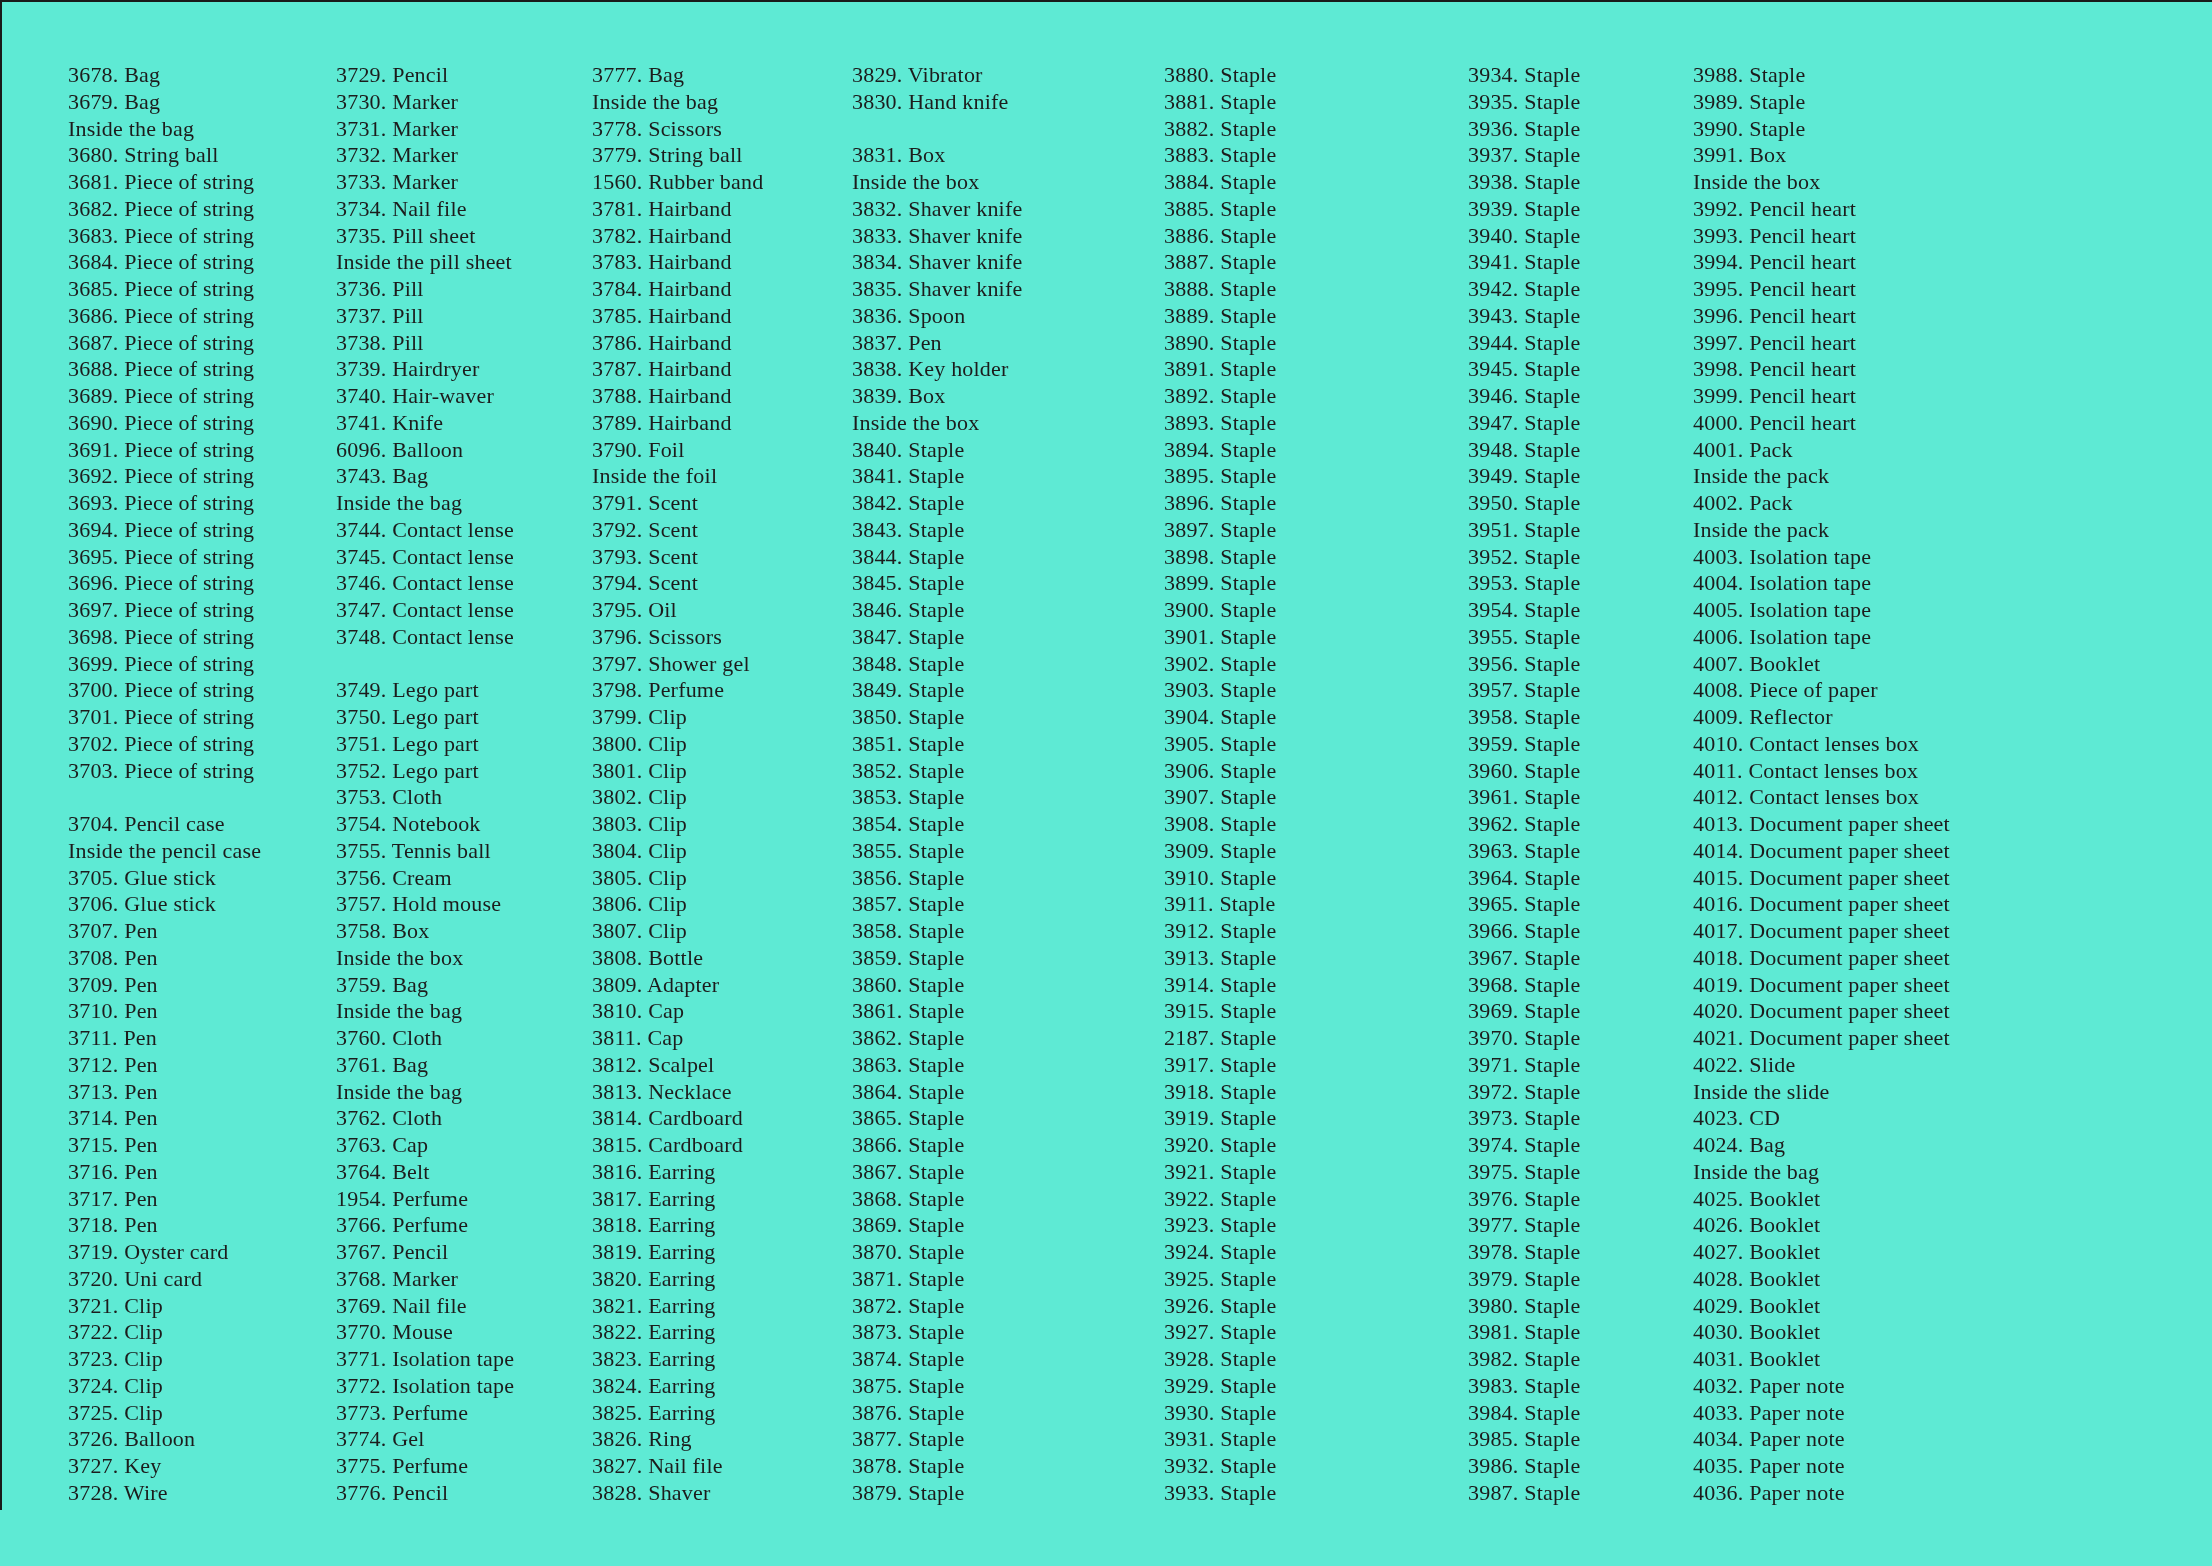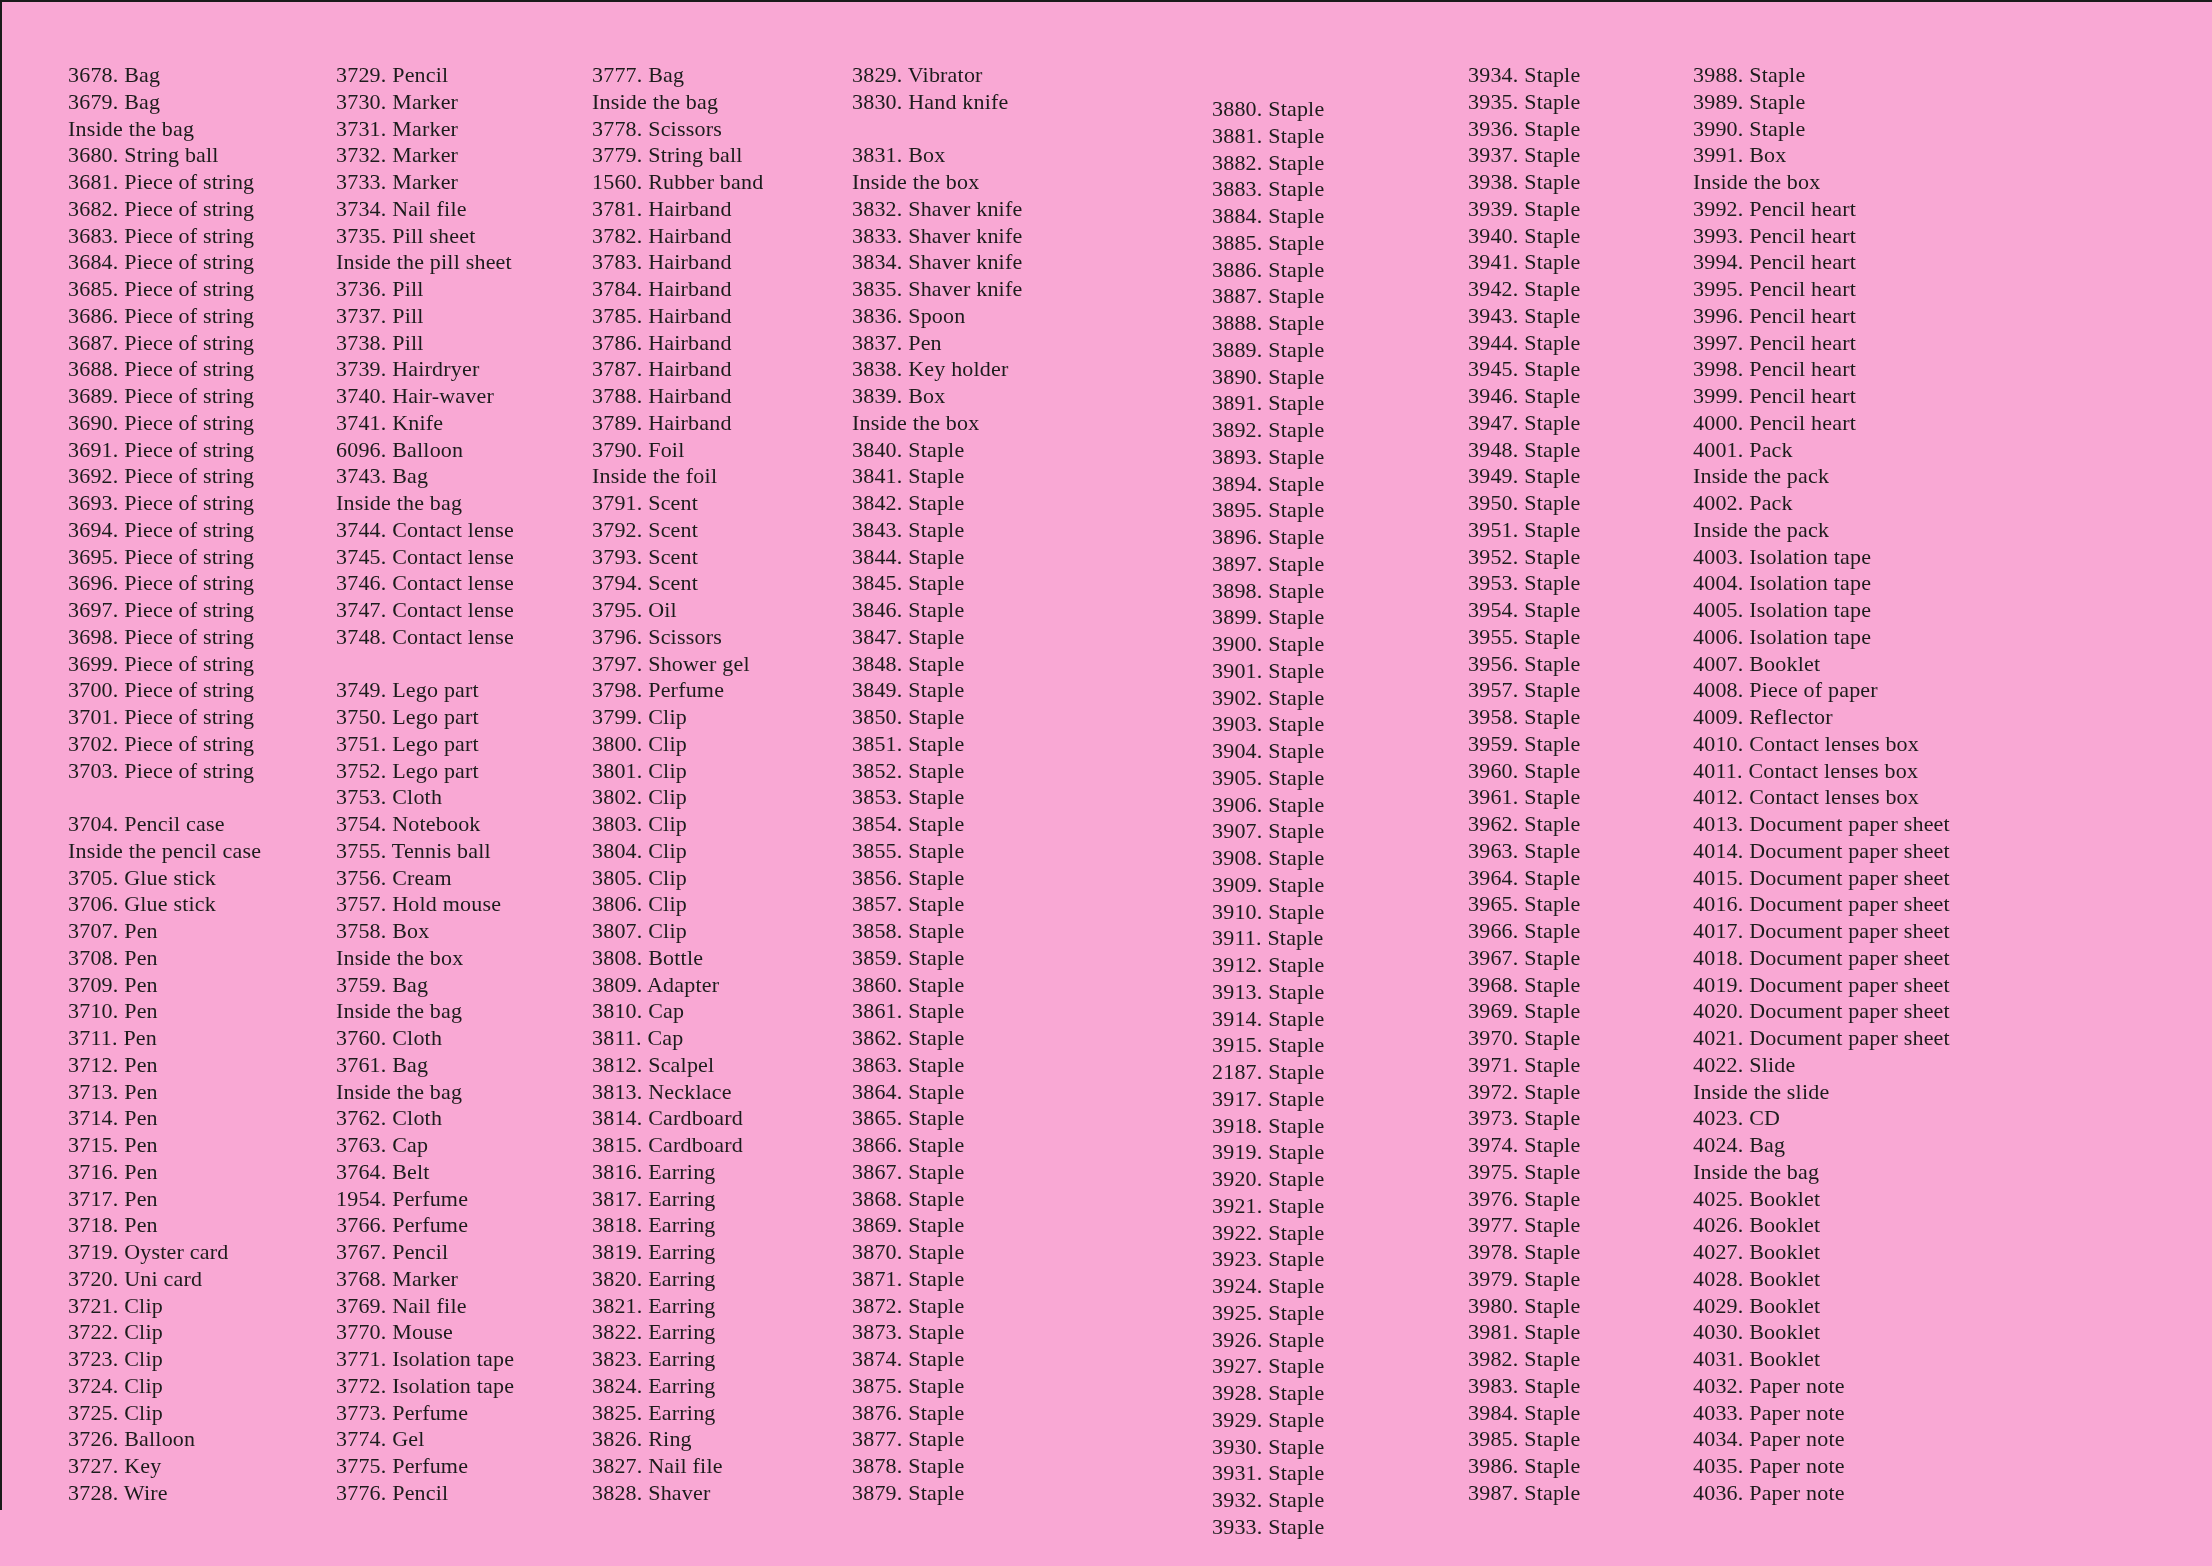--- a/index.html
+++ b/index.html
@@ -3,21 +3,21 @@
 <meta charset="utf-8">
 <style>
   html,body{margin:0;padding:0;}
   body{
     width:2212px;height:1566px;
     background:#ffffff;
     overflow:hidden;
     position:relative;
     font-family:"Liberation Serif","DejaVu Serif",serif;
   }
-  .page{position:absolute;left:0;top:0;width:2212px;height:1566px;background:#f9a8d4;}
+  .page{position:absolute;left:0;top:0;width:2212px;height:1566px;background:#5eead4;}
   .edge-top{position:absolute;left:0;top:0;width:2212px;height:2px;background:#1a1a1a;}
   .edge-left{position:absolute;left:0;top:0;width:2px;height:1510px;background:#1a1a1a;}
   .col{position:absolute;top:62px;}
   .line{
     height:26.75px;line-height:26.75px;
     font-size:22px;color:#1c1c1c;
     white-space:nowrap;
     letter-spacing:0.2px;
   }
   .line.note{}
@@ -247,21 +247,21 @@
         <div class="line">3871. Staple</div>
         <div class="line">3872. Staple</div>
         <div class="line">3873. Staple</div>
         <div class="line">3874. Staple</div>
         <div class="line">3875. Staple</div>
         <div class="line">3876. Staple</div>
         <div class="line">3877. Staple</div>
         <div class="line">3878. Staple</div>
         <div class="line">3879. Staple</div>
       </div>
-      <div class="col" style="left: 1212px; margin-top: 34px;">
+      <div class="col" style="left: 1164px;">
         <div class="line">3880. Staple</div>
         <div class="line">3881. Staple</div>
         <div class="line">3882. Staple</div>
         <div class="line">3883. Staple</div>
         <div class="line">3884. Staple</div>
         <div class="line">3885. Staple</div>
         <div class="line">3886. Staple</div>
         <div class="line">3887. Staple</div>
         <div class="line">3888. Staple</div>
         <div class="line">3889. Staple</div>

